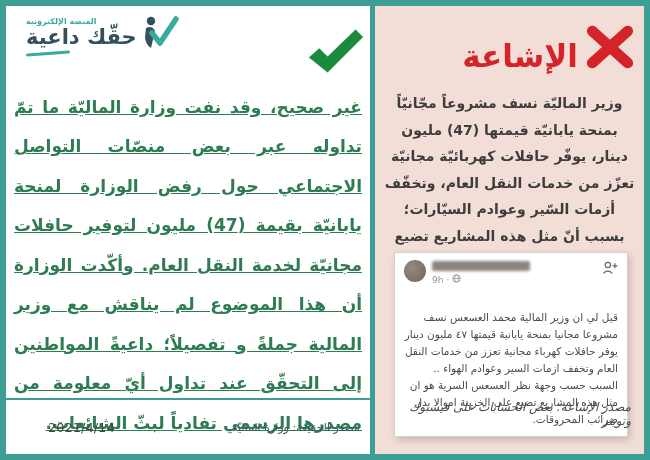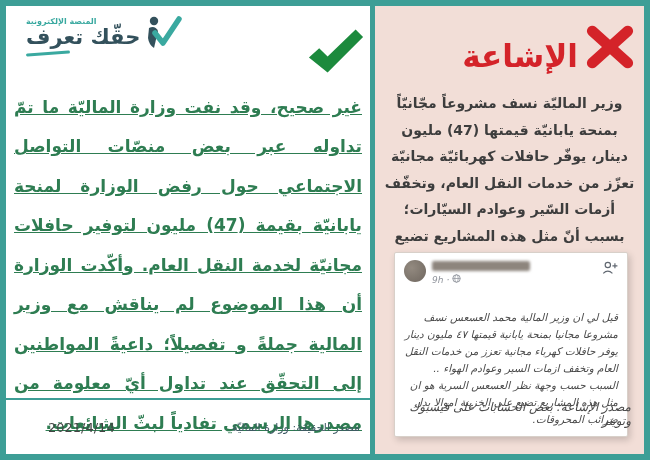--- a/index.html
+++ b/index.html
@@ -57,21 +57,21 @@
     position:absolute;top:84px;right:8px;left:8px;
     direction:rtl;text-align:center;
     font-size:14px;font-weight:bold;color:var(--rumor-text,#3d3d3d);
     line-height:1.9;
   }
   
   .post-card{
     position:absolute;top:246px;right:16px;width:234px;
     background:#fff;border:1px solid #d8d0c9;border-radius:2px;
     box-shadow:2px 3px 7px rgba(0,0,0,0.18);
-    padding:7px 9px 8px 9px;box-sizing:border-box;font-style:italic;
+    padding:7px 9px 8px 9px;box-sizing:border-box;
   }
   .post-header{display:flex;align-items:flex-start;direction:ltr;}
   .post-avatar{
     width:22px;height:22px;border-radius:50%;
     background:radial-gradient(circle at 35% 35%, #938a80, #6e665e);
     filter:blur(0.6px);flex:none;
   }
   .post-id{margin-left:6px;flex:1;}
   .post-name-blur{
     width:98px;height:10px;border-radius:2px;background:#8d857d;filter:blur(1.6px);margin-top:1px;
@@ -98,21 +98,21 @@
     <div class="logo" dir="rtl">
       <span>
         <svg width="38" height="40" viewBox="0 0 38 40">
           <circle cx="10" cy="7" r="4.2" fill="#33515c"></circle>
           <path d="M5 14 Q11 11 14 17 L10 34 Q5 31 4 24 Z" fill="#33515c"></path>
           <path d="M11 19 L19 29 L35 5" fill="none" stroke="#3aa9a0" stroke-width="5.5" stroke-linecap="round" stroke-linejoin="round"></path>
         </svg>
       </span>
       <span class="logo-text">
         <span class="logo-tagline">المنصة الإلكترونية</span>
-        <span class="logo-name">حقّك تعرف</span>
+        <span class="logo-name">حقّك داعية</span>
         <span class="logo-swoosh"></span>
       </span>
     </div>
 
     <div class="truth-title-row">
       <span>
         <svg width="56" height="46" viewBox="0 0 60 48">
           <polygon points="1,31 12,21 21,30 51,1 59,9 21,47" fill="#1c8a3d"></polygon>
         </svg>
       </span>

